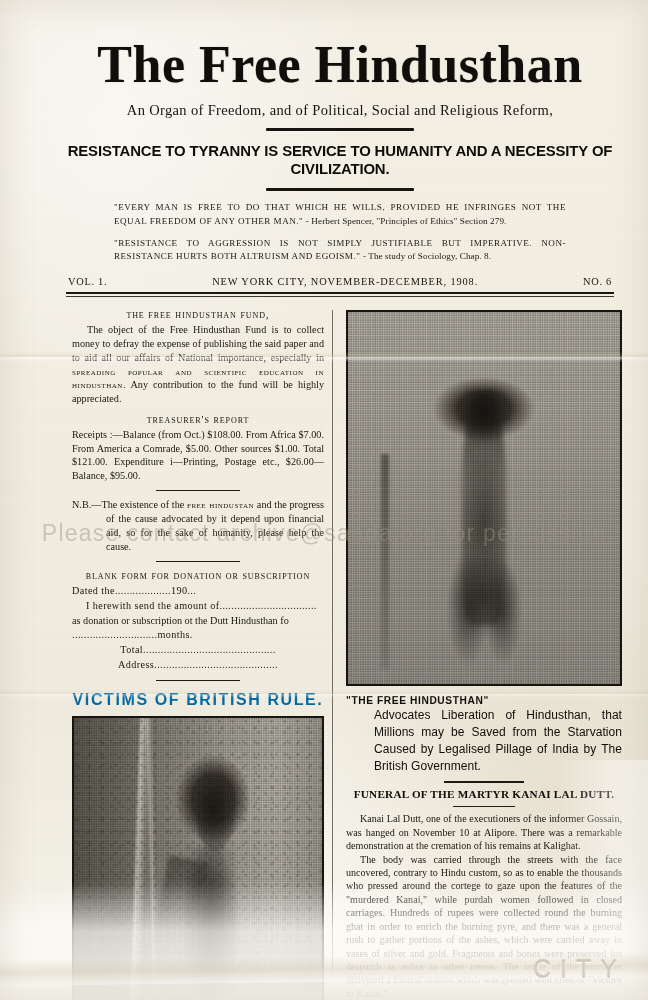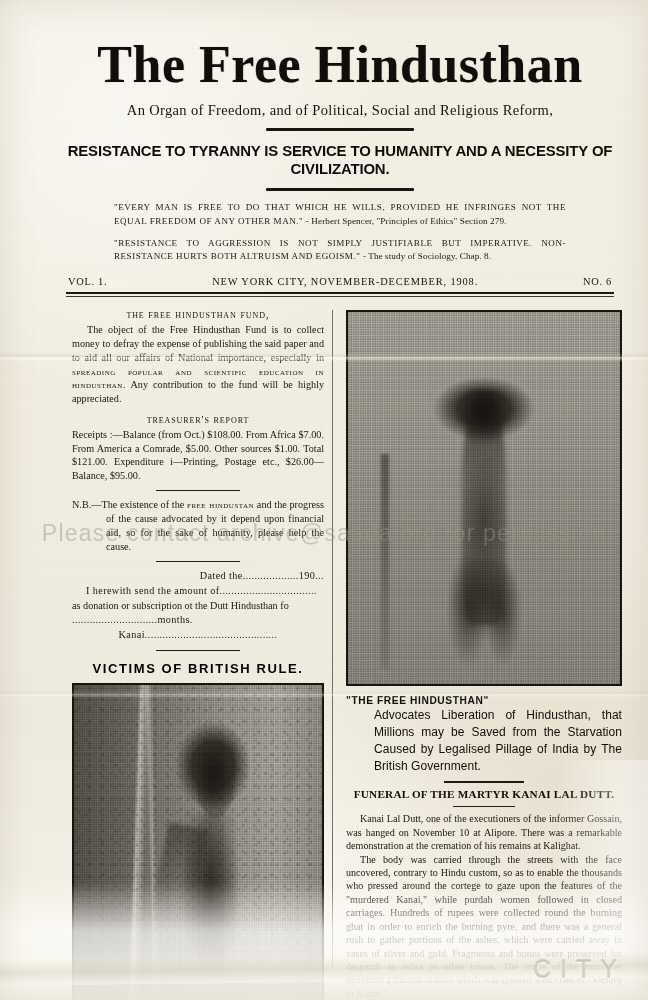--- a/index.html
+++ b/index.html
@@ -230,32 +230,32 @@
   .form-block { margin-top: 2px; }
   .form-line {
     font-family: "Liberation Serif", serif;
     font-size: 10.2px;
     line-height: 1.45;
     color: #19170f;
     white-space: nowrap;
     overflow: hidden;
   }
   .form-line.c  { text-align: center; }
-  .form-line.r  { text-align: right; }
+  .form-line.r  { }
   .dots { letter-spacing: .4px; }
 
   
   .victims-title {
     font-family: "Liberation Sans", sans-serif;
     font-weight: 700;
-    font-size: 13px;
+    font-size: 16px;
     letter-spacing: 1.6px;
     text-align: center;
     margin: 10px 0 7px 0;
-    color: #000000;
+    color: #0369a1;
   }
 
   
   .photo {
     position: relative;
     border: 2.5px solid #17150f;
     overflow: hidden;
     background: #8e8b83;
   }
   .photo .inner {
@@ -534,25 +534,27 @@
         <div class="sc-head" style="margin-top:7px">Treasurer's Report</div>
         <p class="body-p">Receipts :—Balance (from Oct.) $108.00. From Africa $7.00. From America a Comrade, $5.00. Other sources $1.00. Total $121.00. Expenditure i—Printing, Postage etc., $26.00—Balance, $95.00.</p>
 
         <div class="thin-rule"></div>
 
         <p class="hang"><span>N.B.—The existence of the </span><span class="sc-inline">Free Hindustan</span><span> and the progress of the cause advocated by it depend upon financial aid, so for the sake of humanity, please help the cause.</span></p>
 
         <div class="thin-rule"></div>
 
         <div class="form-block">
+          <div class="sc-head">Blank Form for Donation or Subscription</div>
           <div class="form-line r dots">Dated the...................190...</div>
           <div class="form-line dots" style="text-indent:14px">I herewith send the amount of.................................</div>
           <div class="form-line">as donation or subscription ot the Dutt  Hindusthan fo</div>
           <div class="form-line dots">.............................months.</div>
-          <div class="form-line c dots">Kanai.............................................</div>
+          <div class="form-line c dots">Total.............................................</div>
+          <div class="form-line c dots">Address..........................................</div>
         </div>
 
         <div class="thin-rule"></div>
 
         <div class="victims-title">VICTIMS OF BRITISH RULE.</div>
 
         <div class="photo photo-bot">
           <div class="inner scene2">
             <div class="pole"></div>
             <div class="pole2"></div>

